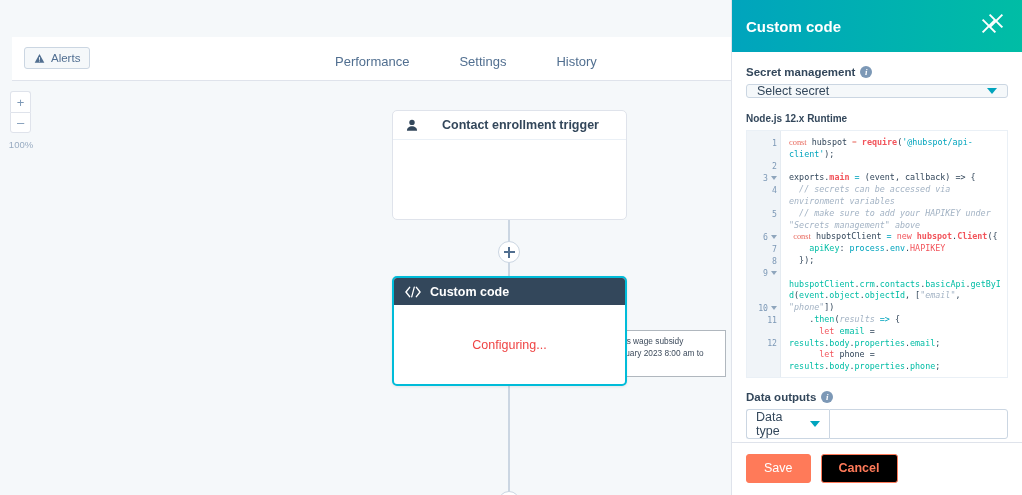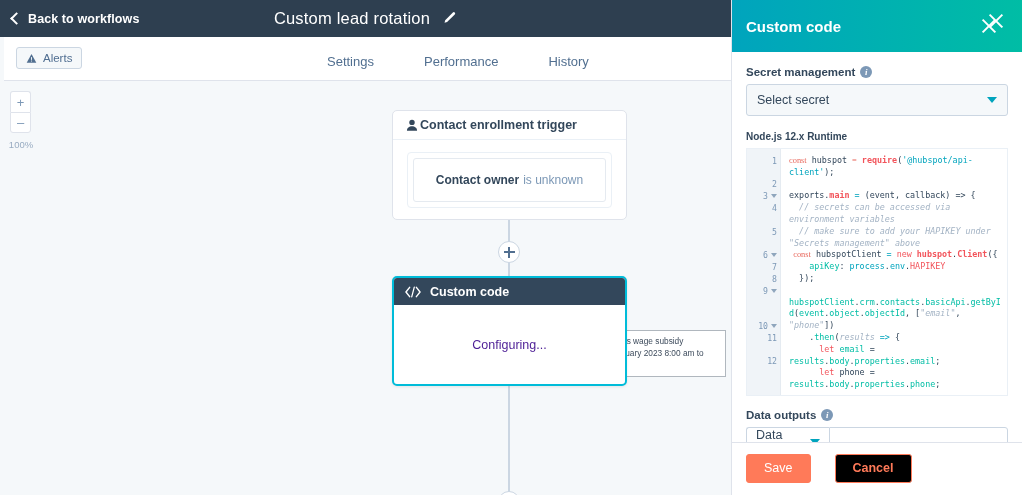--- a/index.html
+++ b/index.html
@@ -28,21 +28,21 @@
   .wf-title-wrap {
     position: absolute; left: 0; right: 0; top: 0; height: 37px;
     display: flex; align-items: center; justify-content: center; gap: 12px;
     pointer-events: none;
   }
   .wf-title { font-size: 16.5px; color: #fff; font-weight: 400; letter-spacing:.2px; }
   .pencil-icon { pointer-events: auto; cursor: pointer; display:flex; }
 
   
   .subheader {
-    position: absolute; top: 37px; left: 4px; width: 731px; height: 44px;
+    position: absolute; top: 37px; left: 12px; width: 731px; height: 44px;
     background: #fff; border-bottom: 1px solid #dfe3eb;
   }
   .alerts-btn {
     position: absolute; left: 12px; top: 10px;
     display: flex; align-items: center; gap: 6px;
     background: #f5f8fa; border: 1px solid #cbd6e2; border-radius: 3px;
     padding: 4px 9px; font-size: 11.5px; color: #506e91; cursor: pointer;
   }
   .tabs { position:absolute; left: 320px; top: 0; height: 48px; display: flex; gap: 44px; }
   .tab {
@@ -75,21 +75,21 @@
   .flow { position: absolute; left: 0; top: 0; width: 731px; height: 409px; }
   .vline { position: absolute; left: 509px; width: 2px; background: #cbd6e2; margin-left: -1px; }
 
   .node {
     position: absolute; background: #fff; border: 1px solid #dfe3eb;
     border-radius: 5px;
   }
   .trigger-node { left: 392px; top: 24px; width: 235px; height: 110px; }
   .trigger-head {
     height: 29px; border-bottom: 1px solid #eaf0f6;
-    display: flex; align-items: center; gap: 1px; padding-left: 12px;
+    display: flex; align-items: center; gap: 23px; padding-left: 12px;
     font-size: 12.5px; color: #33475b; font-weight: bold; text-align: center;
   }
   .trigger-body { padding: 12px 14px; }
   .filter-outer {
     border: 1px solid #eaf0f6; border-radius: 4px; padding: 5px;
   }
   .filter-inner {
     border: 1px solid #e5eaf0; border-radius: 3px;
     height: 44px; display: flex; align-items: center; justify-content: center;
     font-size: 12px; color: #7c98b6;
@@ -113,21 +113,21 @@
     background: #fff; border: 2px solid #00bcd9; border-radius: 5px;
     overflow: hidden; box-shadow: 0 1px 3px rgba(0,0,0,.08);
   }
   .code-node-head {
     height: 27px; background: #33475b; color: #fff;
     display: flex; align-items: center; gap: 9px; padding-left: 11px;
     font-size: 12.5px; font-weight: bold;
   }
   .code-node-body {
     height: 79px; display: flex; align-items: center; justify-content: center;
-    font-size: 12.5px; color: #4c1d95; text-align: center;
+    font-size: 12.5px; color: #ef4444; text-align: center;
   }
 
   .tooltip {
     position: absolute; left: 536px; top: 244px; width: 190px;
     background: #fff; border: 1px solid #b0b7be;
     padding: 4px 5px 5px 6px; font-size: 8.3px; color: #3b4category;
     color: #3d4b5c; line-height: 1.45;
   }
 
   
@@ -162,21 +162,21 @@
     font-size: 11.5px; color: #33475b; font-weight: bold;
     display: flex; align-items: flex-end; gap: 5px; margin-bottom: 6px;
   }
   .info-icon {
     width: 12px; height: 12px; border-radius: 50%; background: #7c98b6;
     color: #fff; font-size: 9px; font-weight: bold; font-style: italic;
     display: inline-flex; align-items: center; justify-content: center;
     font-family: "Liberation Serif", serif;
   }
   .select-box {
-    height: 32px; border: 1px solid #cbd6e2; border-radius: 3px;
+    height: 14px; border: 1px solid #cbd6e2; border-radius: 3px;
     background: #f5f8fa; display: flex; align-items: center;
     padding: 0 10px; font-size: 12.5px; color: #33475b; cursor: pointer;
     justify-content: space-between;
   }
   .caret-down {
     width: 0; height: 0; border-left: 5px solid transparent;
     border-right: 5px solid transparent; border-top: 6px solid #00a4bd;
   }
   .runtime-label {
     margin-top: 15px; margin-bottom: 6px;
@@ -227,65 +227,51 @@
     background: #fff; display: flex; align-items: center; gap: 8px;
     padding: 0 9px; font-size: 12.5px; color: #33475b; cursor: pointer;
   }
   .dtype-input {
     flex: 1; border: 1px solid #cbd6e2; border-radius: 0 3px 3px 0;
     background: #fff;
   }
 
   .panel-footer {
     flex: 0 0 auto; border-top: 1px solid #dfe3eb;
-    padding: 11px 14px 12px 14px; display: flex; gap: 24px;
+    padding: 11px 14px 12px 14px; display: flex; gap: 10px;
     background: #fff;
   }
   .btn {
     border-radius: 3px; font-size: 12.5px; padding: 6px 17px;
     cursor: pointer; border: 1px solid transparent; line-height: 1.2;
   }
   .btn-save { background: #ff7a59; color: #fff; border-color: #ff7a59; font-weight: 400;}
   .btn-cancel { background: #000000; color: #ff7a59; border-color: #ff7a59; font-weight: bold; }
 </style>
 </head>
 <body>
 
 <div id="app">
 
-  <div class="topnav">
-    <div class="back-link">
-      <span class="chev-left"></span>
-      <span>Back to workflows</span>
-    </div>
-    <div class="wf-title-wrap">
-      <span class="wf-title">Custom lead rotation</span>
-      <span class="pencil-icon">
-        <svg width="15" height="15" viewBox="0 0 16 16">
-          <path d="M11.6 1.6a1.4 1.4 0 0 1 2 2L5.4 11.8l-2.7.7.7-2.7z" fill="#ffffff"></path>
-        </svg>
-      </span>
-    </div>
-  </div>
 
   <div class="subheader">
     <div class="alerts-btn">
       <svg width="11" height="11" viewBox="0 0 16 16">
         <path d="M8 1.5 15 14H1z" fill="#516f90"></path>
         <rect x="7.3" y="6" width="1.4" height="4" fill="#f5f8fa"></rect>
         <rect x="7.3" y="11" width="1.4" height="1.4" fill="#f5f8fa"></rect>
       </svg>
       <span>Alerts</span>
     </div>
     <div class="tabs">
       <div class="tab">
+          <span>Performance</span>
+        </div>
+      <div class="tab">
           <span>Settings</span>
-        </div>
-      <div class="tab">
-          <span>Performance</span>
         </div>
       <div class="tab">
           <span>History</span>
         </div>
     </div>
   </div>
 
   <div class="canvas">
 
     <div class="zoom-ctrl">
@@ -305,28 +291,20 @@
       <div class="vline" style="top:300px; height:30px;"></div>
       <div class="vline" style="top:330px; height:112px;"></div>
 
       <div class="node trigger-node">
         <div class="trigger-head">
           <svg width="14" height="14" viewBox="0 0 16 16">
             <circle cx="8" cy="5" r="3.1" fill="#33475b"></circle>
             <path d="M2.2 14.5c0-3.2 2.6-5 5.8-5s5.8 1.8 5.8 5z" fill="#33475b"></path>
           </svg>
           <span>Contact enrollment trigger</span>
-        </div>
-        <div class="trigger-body">
-          <div class="filter-outer">
-            <div class="filter-inner">
-              <b>Contact owner</b>
-              <span>is unknown</span>
-            </div>
-          </div>
         </div>
       </div>
 
       <div class="plus-node" style="top:155px;"></div>
 
       <div class="tooltip">
         <div>Put in claim for Jasper's wage subsidy</div>
         <div>from Thursday, 26 January 2023 8:00 am to  8:30 am</div>
       </div>
 

